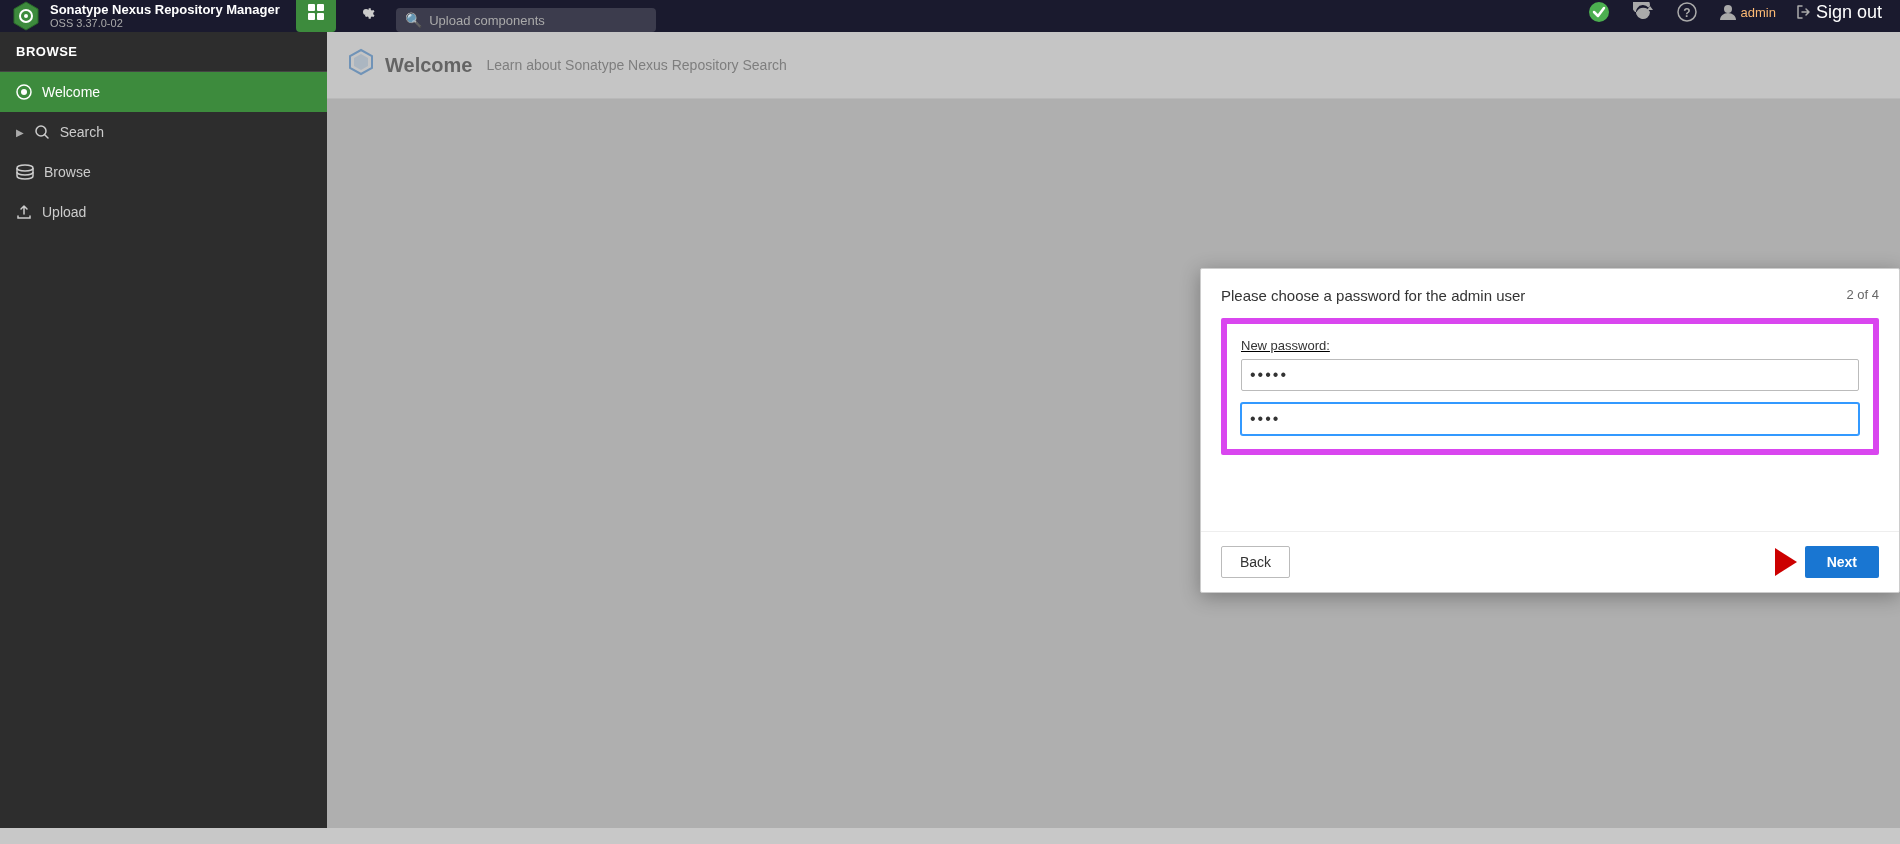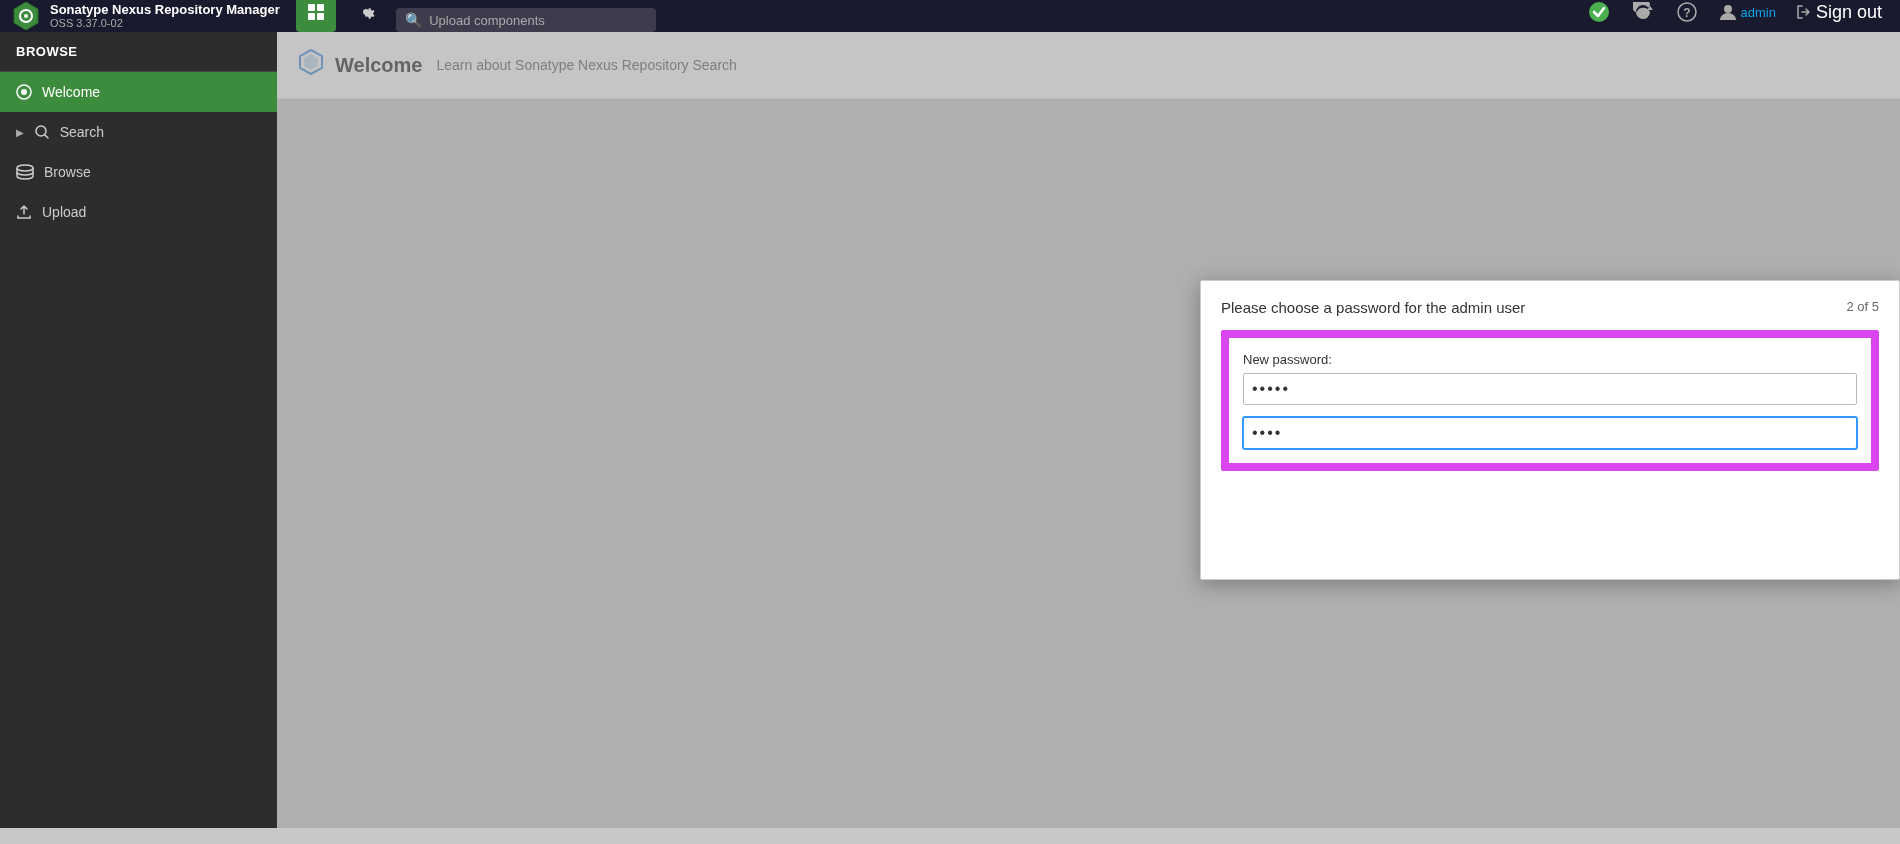--- a/index.html
+++ b/index.html
@@ -97,21 +97,21 @@
     }
 
     
     .main-layout {
       display: flex;
       height: calc(844px - 48px);
     }
 
     
     .sidebar {
-      width: 277px;
+      width: 327px;
       background: #2d2d2d;
       color: #ccc;
       flex-shrink: 0;
       display: flex;
       flex-direction: column;
     }
     .sidebar-header {
       padding: 12px 16px;
       font-size: 13px;
       font-weight: bold;
@@ -206,24 +206,25 @@
       color: #333;
     }
     .dialog-step {
       font-size: 13px;
       color: #666;
     }
     .dialog-body {
       padding: 0 20px 20px 20px;
     }
     .dialog-section {
-      border: 8px solid #d946ef;
+      border: 6px solid #d946ef;
       border-radius: 2px;
       padding: 14px;
       margin-bottom: 16px;
+      text-decoration: underline;
     }
     .field-label {
       font-size: 13px;
       color: #333;
       margin-bottom: 6px;
       display: block;
     }
     .field-input {
       width: 100%;
       border: 1px solid #bbb;
@@ -336,21 +337,21 @@
       <svg width="20" height="20" viewBox="0 0 20 20" fill="#aaa">
         <circle cx="10" cy="10" r="9" stroke="#aaa" stroke-width="1.5" fill="none"></circle>
         <text x="10" y="15" text-anchor="middle" fill="#aaa" font-size="12" font-weight="bold">?</text>
       </svg>
     </div>
     <div class="nav-user">
       <svg width="18" height="18" viewBox="0 0 18 18">
         <circle cx="9" cy="6" r="4" fill="#aaa"></circle>
         <path d="M1 17c0-4 3.6-7 8-7s8 3 8 7" fill="#aaa"></path>
       </svg>
-      <span style="color:#0ea5e9; font-size:13px;">admin</span>
+      <span style="color:#fdba74; font-size:13px;">admin</span>
     </div>
     <div class="nav-signout">
       <svg width="16" height="16" viewBox="0 0 16 16" fill="#aaa">
         <path d="M6 2H2v12h4M10 5l3 3-3 3M13 8H6" stroke="#aaa" stroke-width="1.5" fill="none" stroke-linecap="round" stroke-linejoin="round"></path>
       </svg>
       <span style="color:#fff; font-size:18px;">Sign out</span>
     </div>
   </div>
 </div>
 
@@ -413,30 +414,37 @@
       </span>
       <span class="page-header-title">Welcome</span>
       <span class="page-header-subtitle">Learn about Sonatype Nexus Repository Search</span>
     </div>
 
     <div class="dialog-overlay">
       <div class="dialog">
 
         <div class="dialog-header">
           <span class="dialog-title">Please choose a password for the admin user</span>
-          <span class="dialog-step">2 of 5</span>
+          <span class="dialog-step">2 of 4</span>
         </div>
 
         <div class="dialog-body">
           <div class="dialog-section">
             <label class="field-label">New password:</label>
             <input type="password" class="field-input" value="•••••" style="font-size: 16px; letter-spacing: 2px;">
 
             <input type="password" class="field-input focused" value="••••" style="font-size: 16px; letter-spacing: 2px;">
           </div>
         </div>
 
+        <div class="dialog-footer">
+          <button class="btn-back">Back</button>
+          <div class="btn-next-wrapper">
+            <div class="arrow-red"></div>
+            <button class="btn-next">Next</button>
+          </div>
+        </div>
 
       </div>
     </div>
 
   </div>
 </div>
 
 </body></html>

